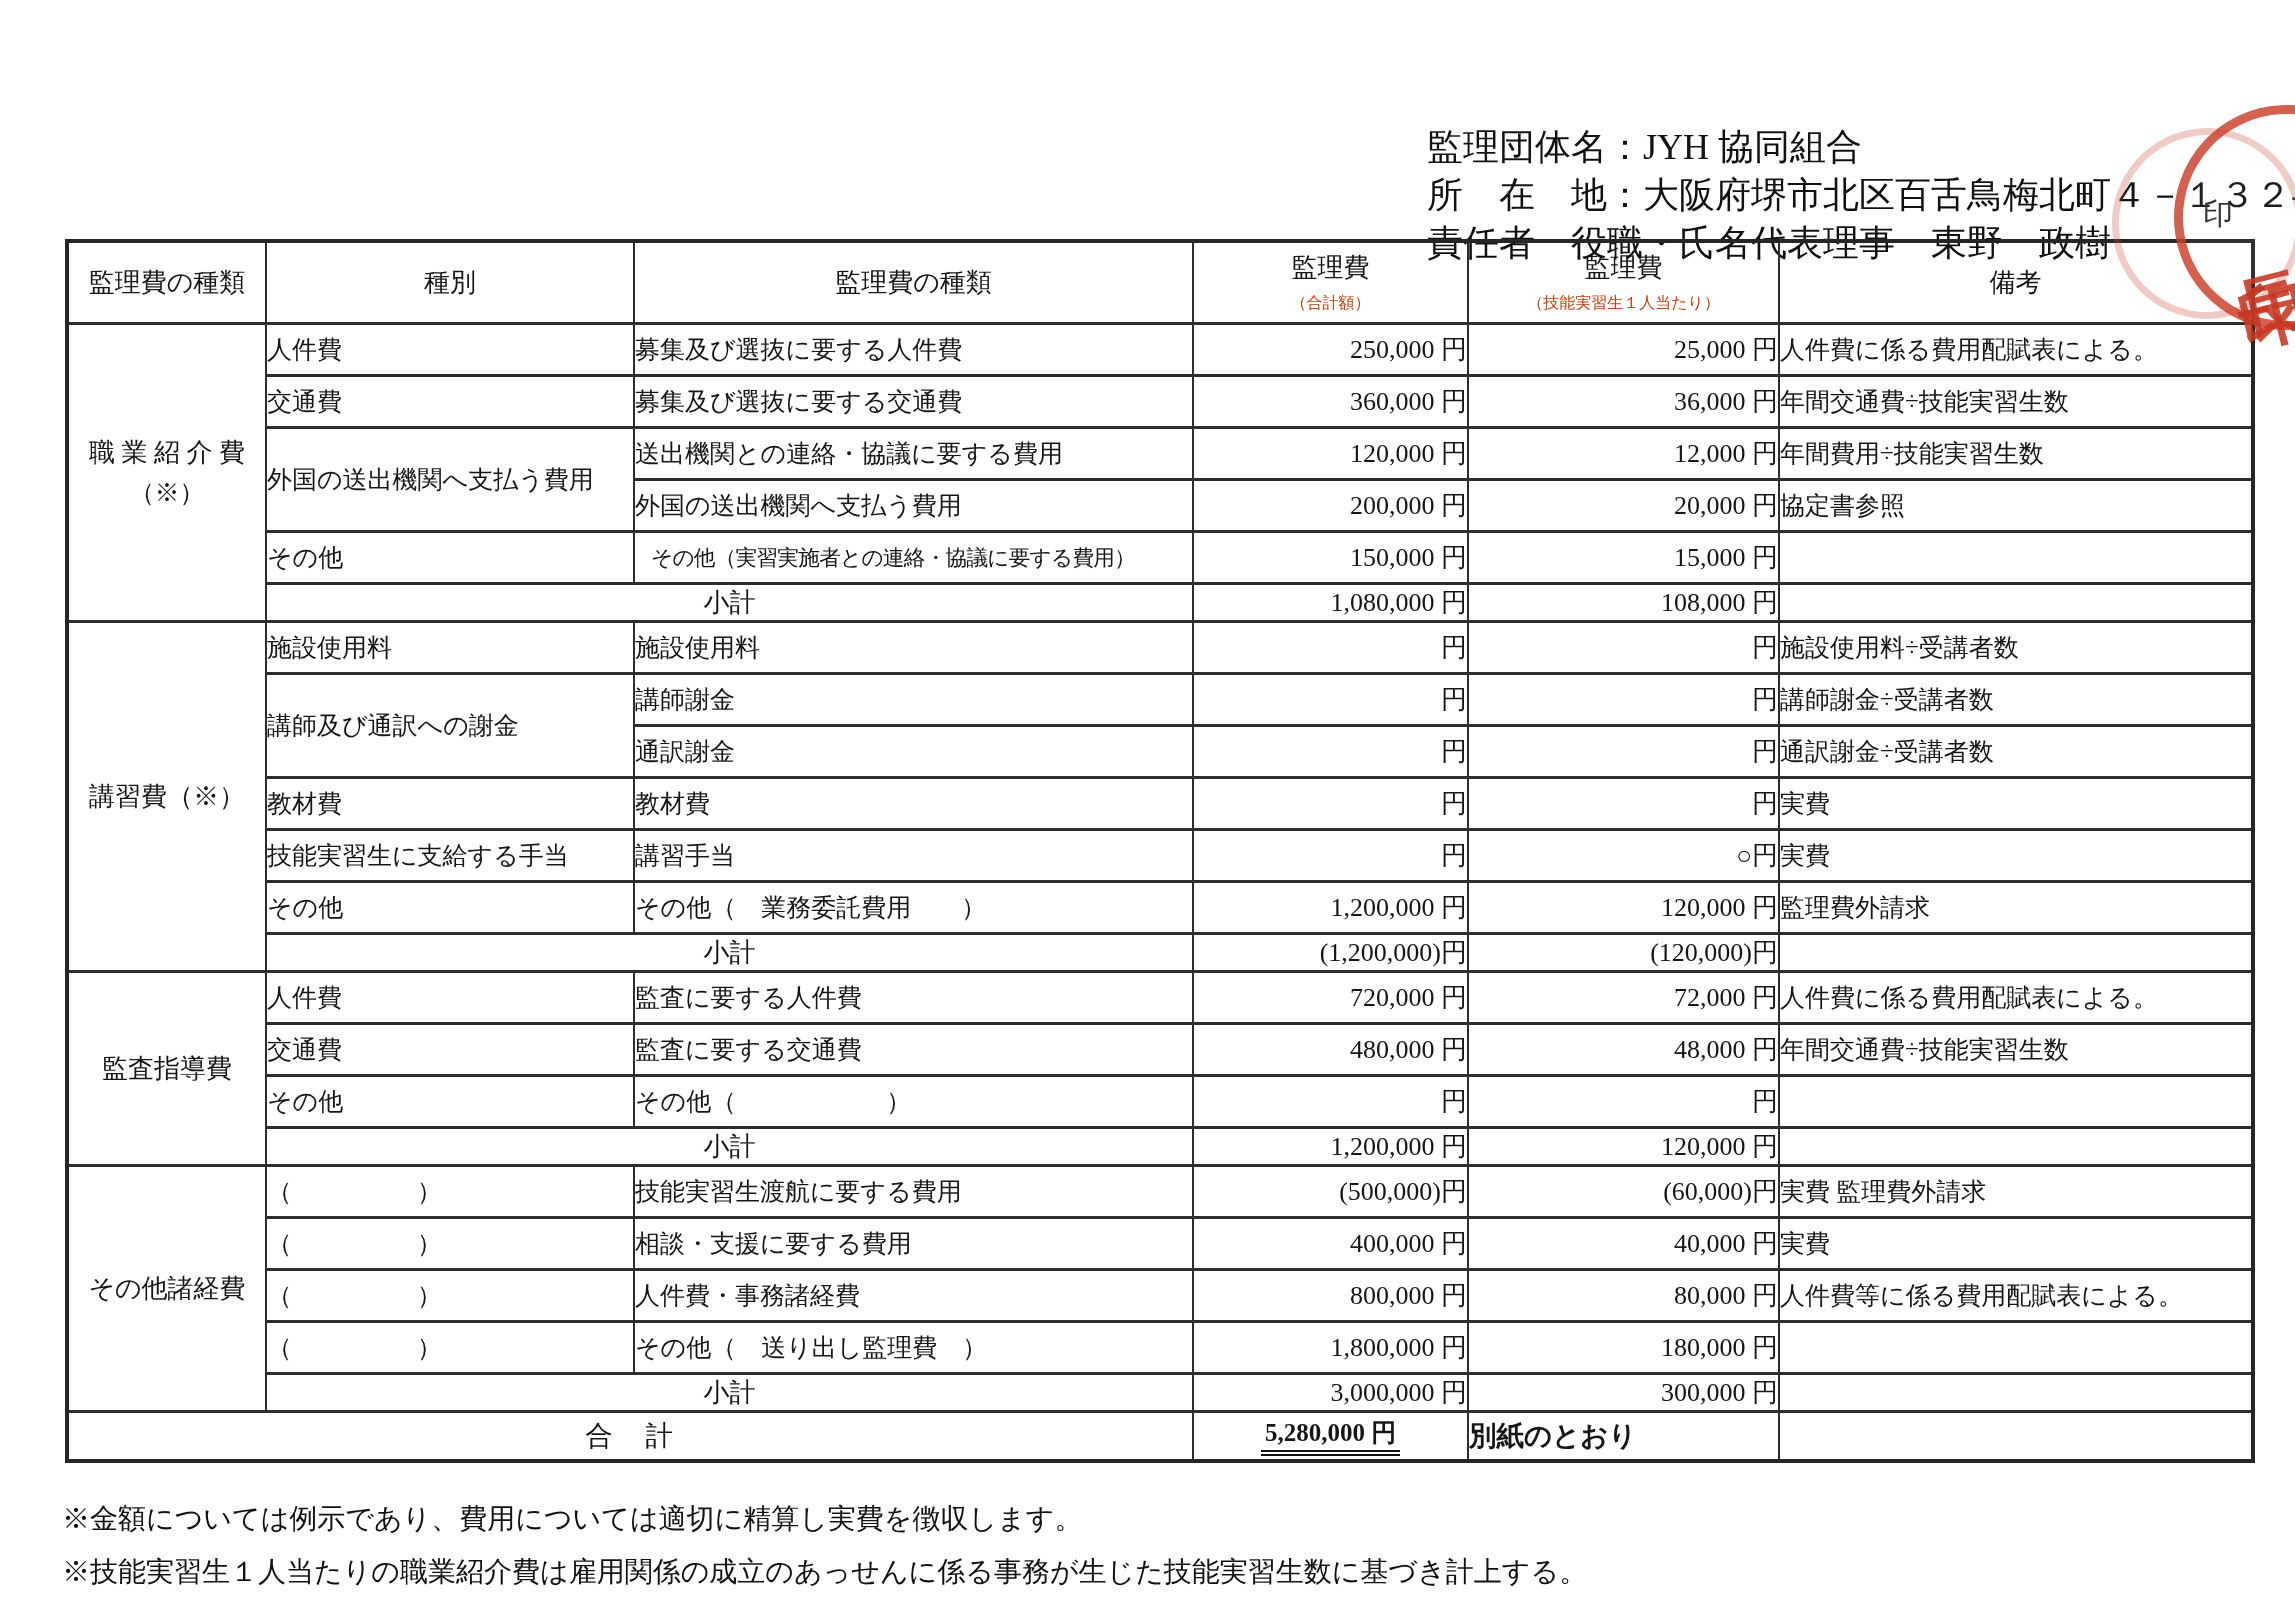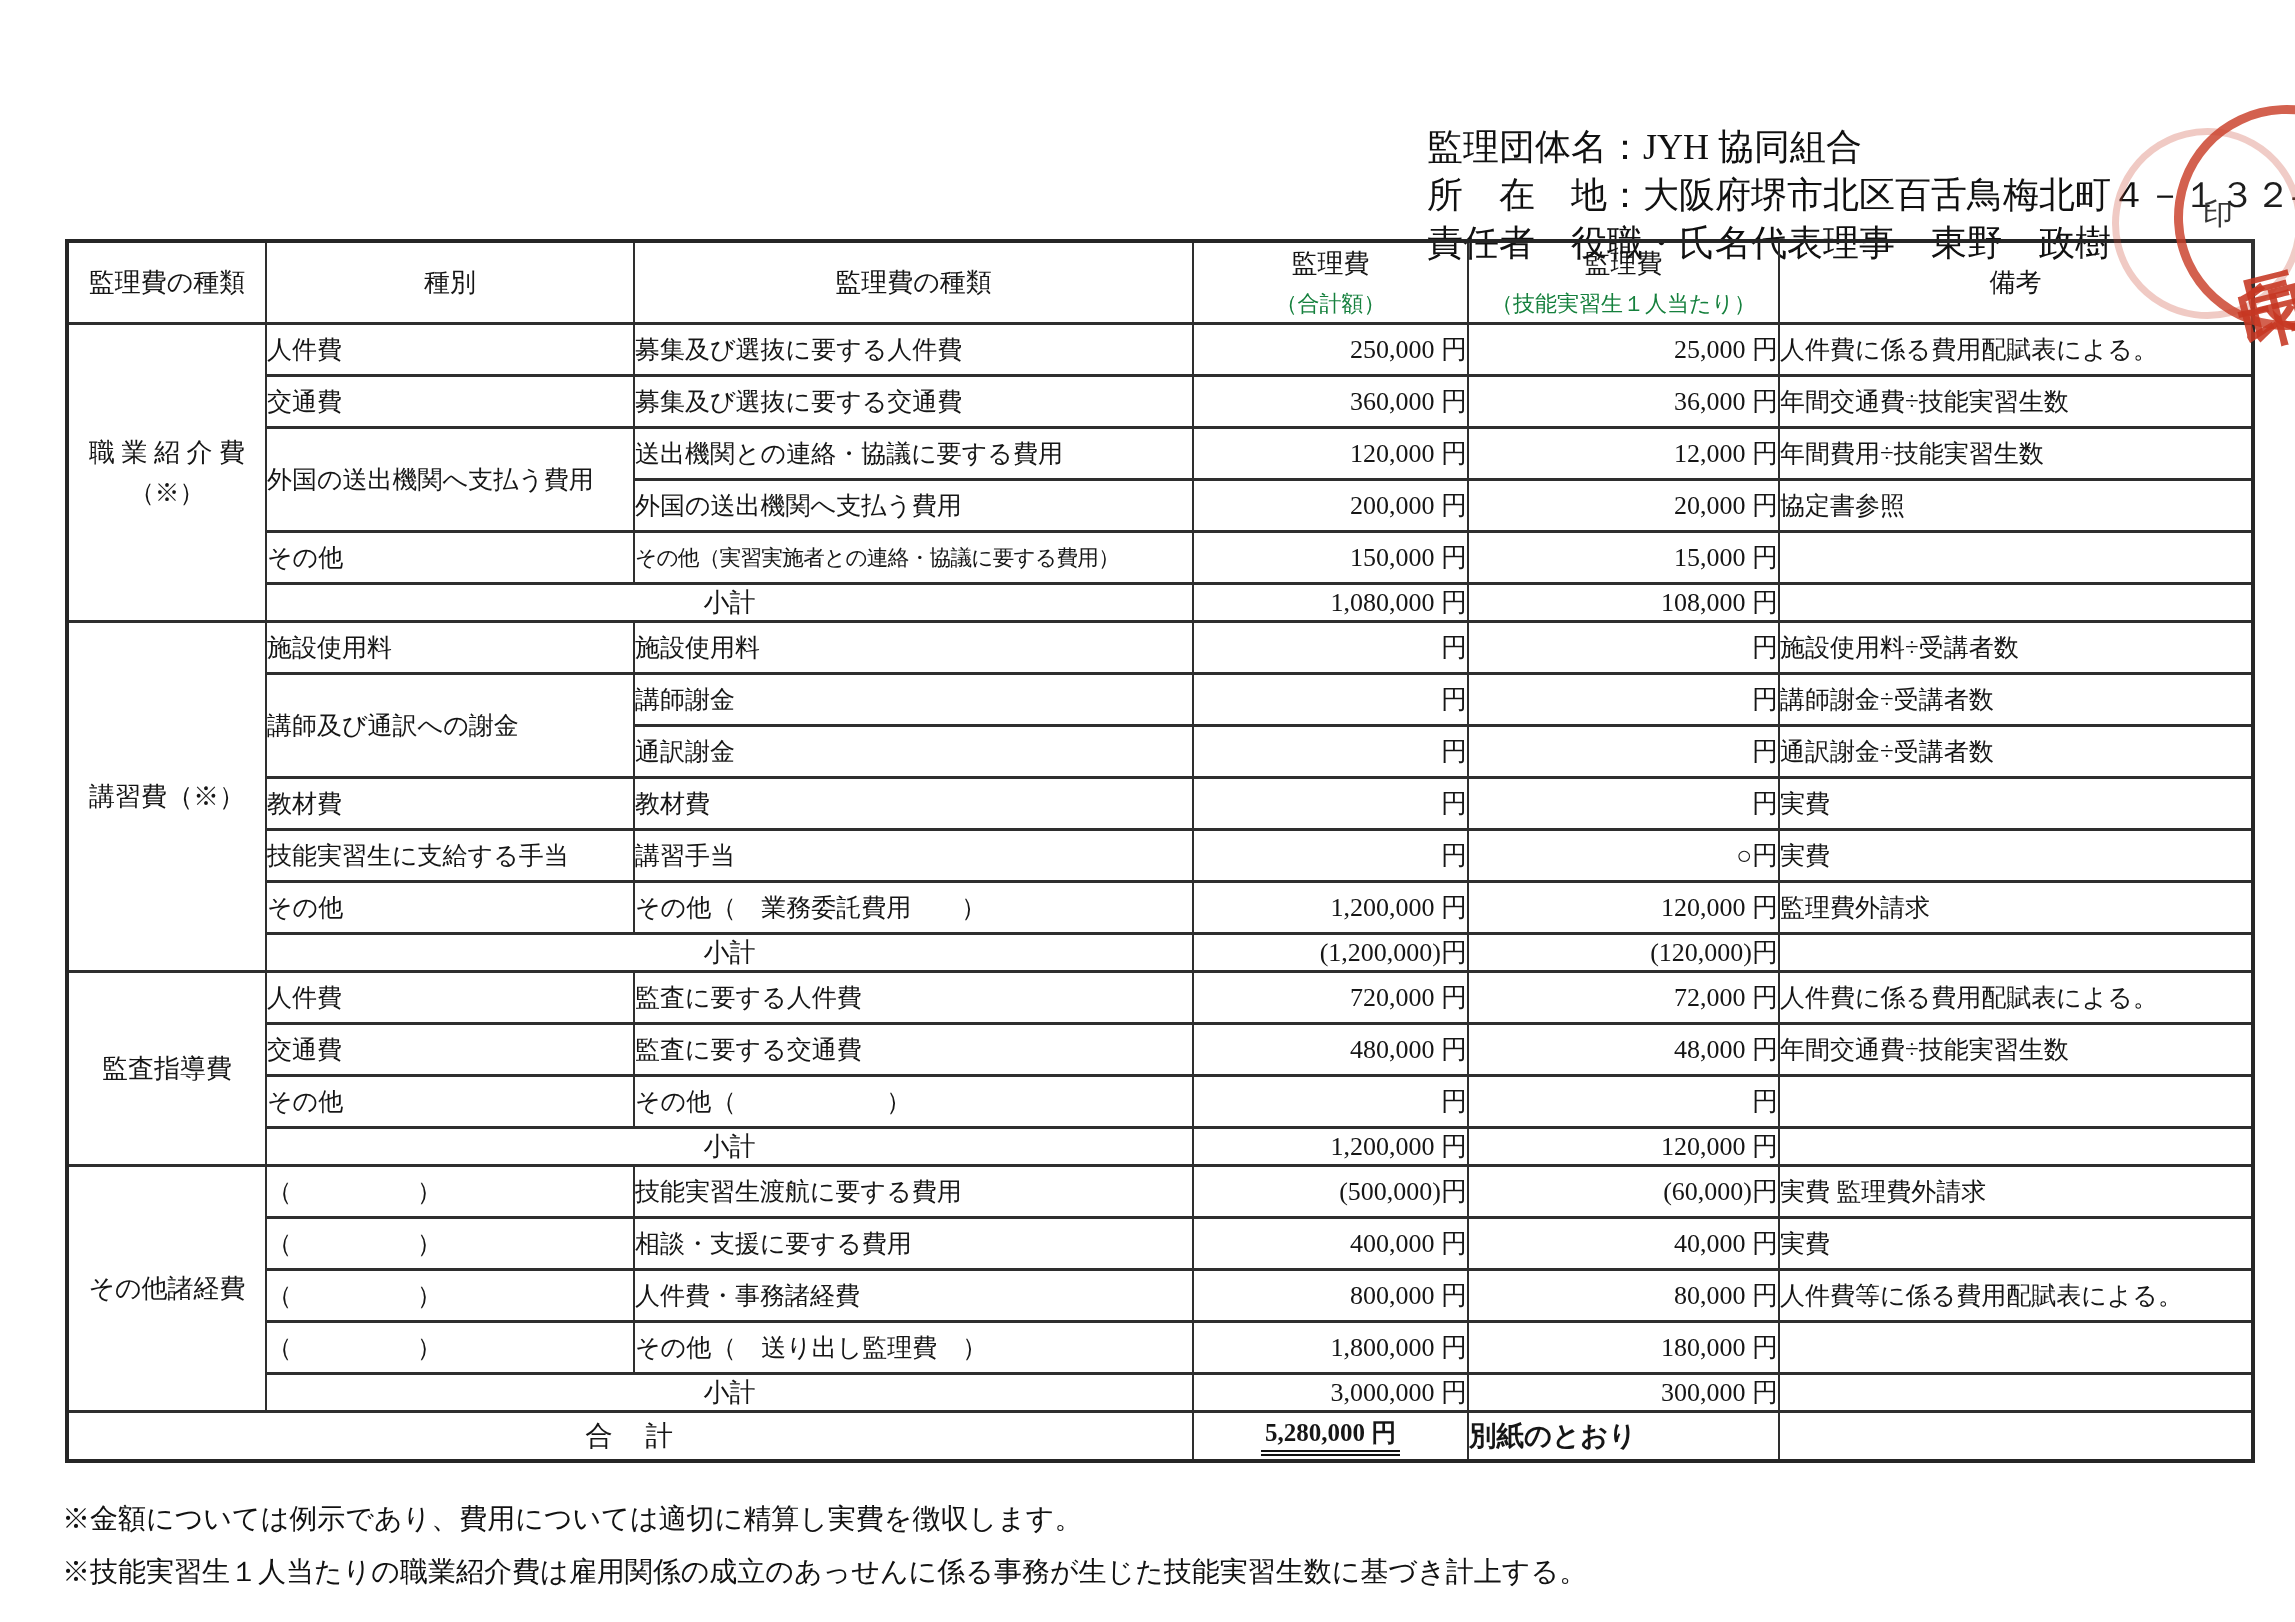--- a/index.html
+++ b/index.html
@@ -78,25 +78,25 @@
   }
   table.fee{border:4.6px solid #262626;}
   tr.hdr{height:82px;}
   tr.row{height:52px;}
   tr.subrow{height:38px;}
   tr.totalrow{height:50px;}
   .c-kindgroup{text-align:center;font-size:26px;}
   .c-kindgroup .l2{display:block;font-size:25px;margin-top:6.5px;}
   .c-kind{text-align:left;padding-left:17px;font-size:25px;}
   .c-item{text-align:left;padding-left:17px;font-size:25px;}
-  .c-item.tight{font-size:21.6px;letter-spacing:-0.7px;}
+  .c-item.tight{font-size:21.6px;letter-spacing:-0.7px;padding-left:16px;}
   .c-money{text-align:right;padding-right:23.6px;font-size:26px;}
   .c-note{text-align:left;padding-left:15.7px;font-size:25px;}
   .hdr td{text-align:center;font-size:26px;}
-  .hdr .sub2{display:block;font-size:22px;color:#15803d;margin-top:7.9px;}
+  .hdr .sub2{display:block;font-size:16px;color:#c2410c;margin-top:7.9px;}
   .sub-label{text-align:center;font-size:26px;}
   .total-label{text-align:center;font-size:27.5px;letter-spacing:2.6px;}
   .grand-total{text-align:center;font-weight:bold;font-size:25px;}
   .grand-underline{border-bottom:6.5px double #111;padding:0 3.9px 1.3px 3.9px;display:inline-block;}
   .grand-per{font-weight:bold;font-size:27.5px;}
   
   .footnote{
     position:absolute;left:62px;
     font-size:28px;color:#111;white-space:nowrap;
   }

